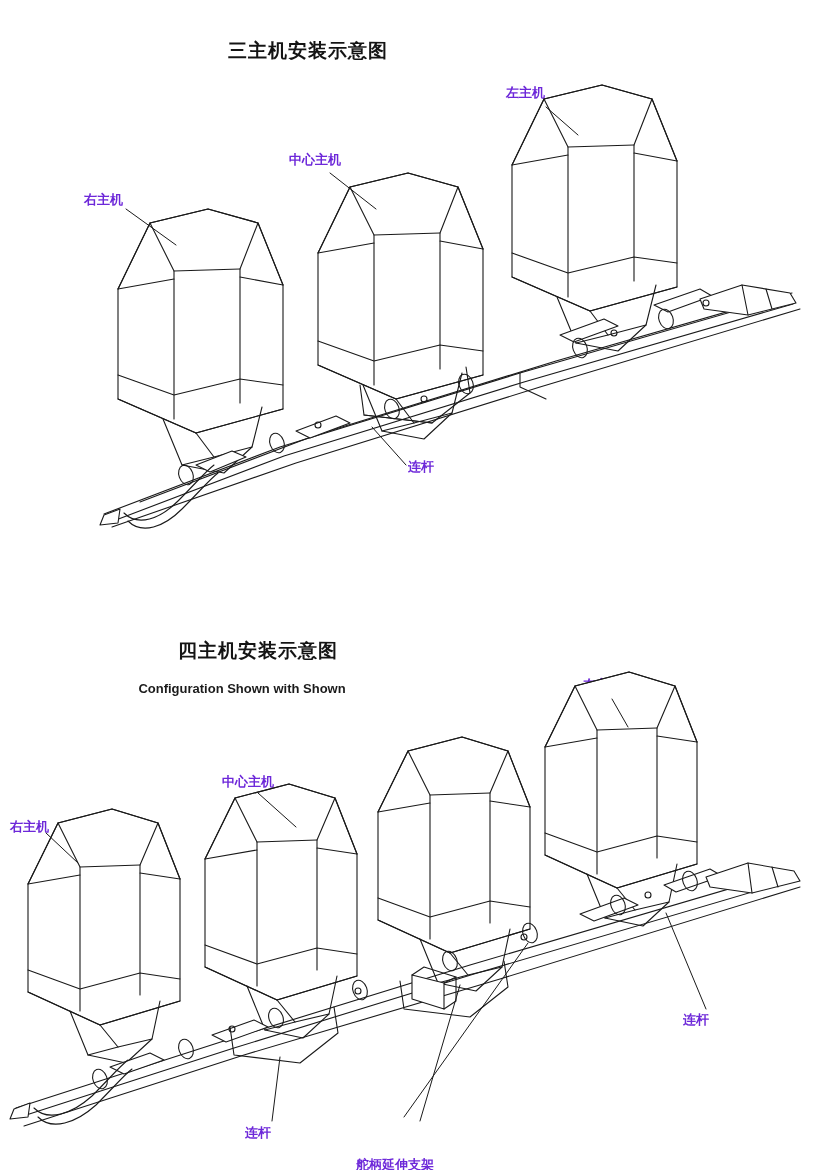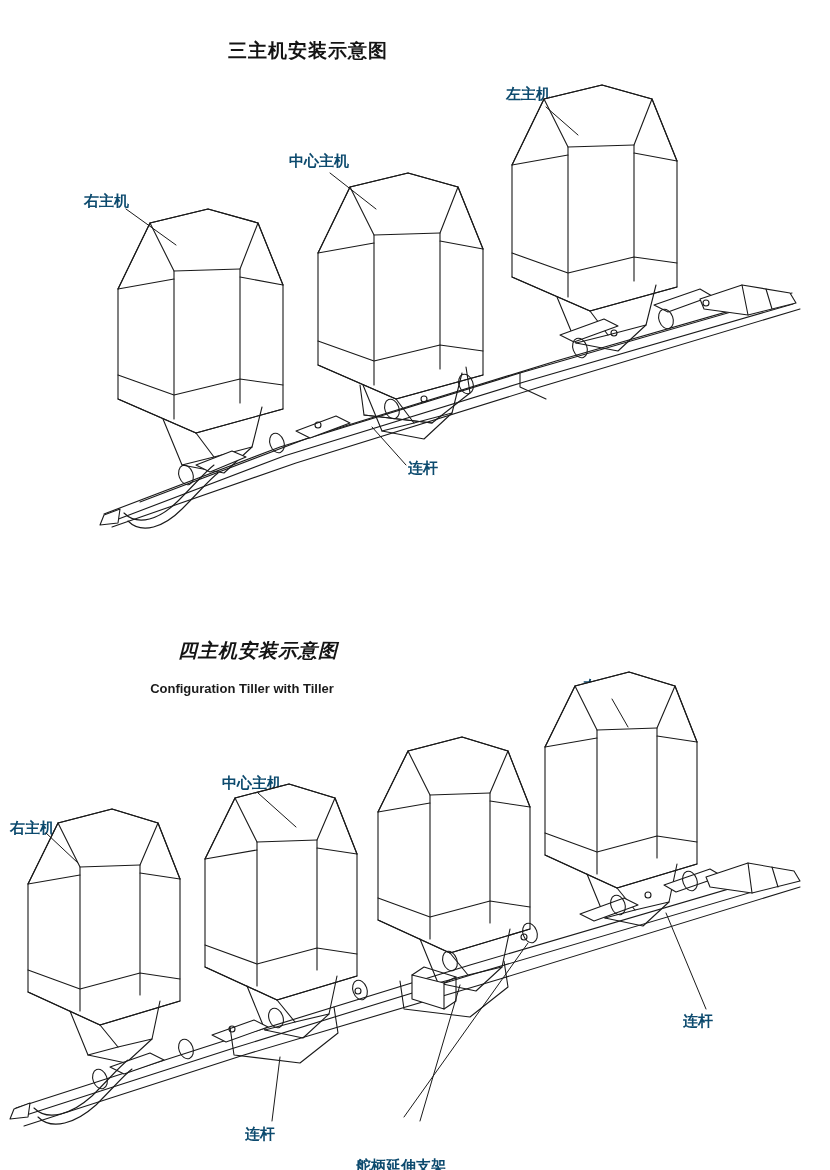--- a/index.html
+++ b/index.html
@@ -34,23 +34,23 @@
     white-space: nowrap;
     line-height: 1.25;
   }
   .title-cn {
     font-size: 19px;
     font-weight: bold;
     letter-spacing: 1px;
     color: #141414;
   }
   .label-cn {
-    font-size: 15px;
+    font-size: 13px;
     font-weight: bold;
-    color: #0c4a6e;
+    color: #6d28d9;
   }
   .subtitle-en {
     font-size: 13px;
     font-weight: bold;
     color: #1b1b1b;
     text-align: center;
     line-height: 1.55;
   }
   .art {
     position: absolute;
@@ -167,23 +167,23 @@
           <path d="M330 146 L376 182"></path>
           <path d="M546 80 L578 108"></path>
           <path d="M406 438 L372 400"></path>
         </g>
       </svg>
     </div>
   </div>
 
   <div class="fig" id="fig-four">
 
-    <div class="label title-cn" style="left:178px; top:52px;font-style:italic;">四主机安装示意图</div>
-
-    <div class="label subtitle-en" style="left:112px; top:92px; width:260px;">Configuration Tiller with Tiller</div>
+    <div class="label title-cn" style="left:178px; top:52px;">四主机安装示意图</div>
+
+    <div class="label subtitle-en" style="left:112px; top:92px; width:260px;">Configuration Shown with Shown</div>
 
 
     <div class="label label-cn" style="left:10px; top:232px;">右主机</div>
 
     <div class="label label-cn" style="left:222px; top:187px;">中心主机</div>
 
     <div class="label label-cn" style="left:583px; top:90px;">左主机</div>
 
     <div class="label label-cn" style="left:245px; top:538px;">连杆</div>
 

